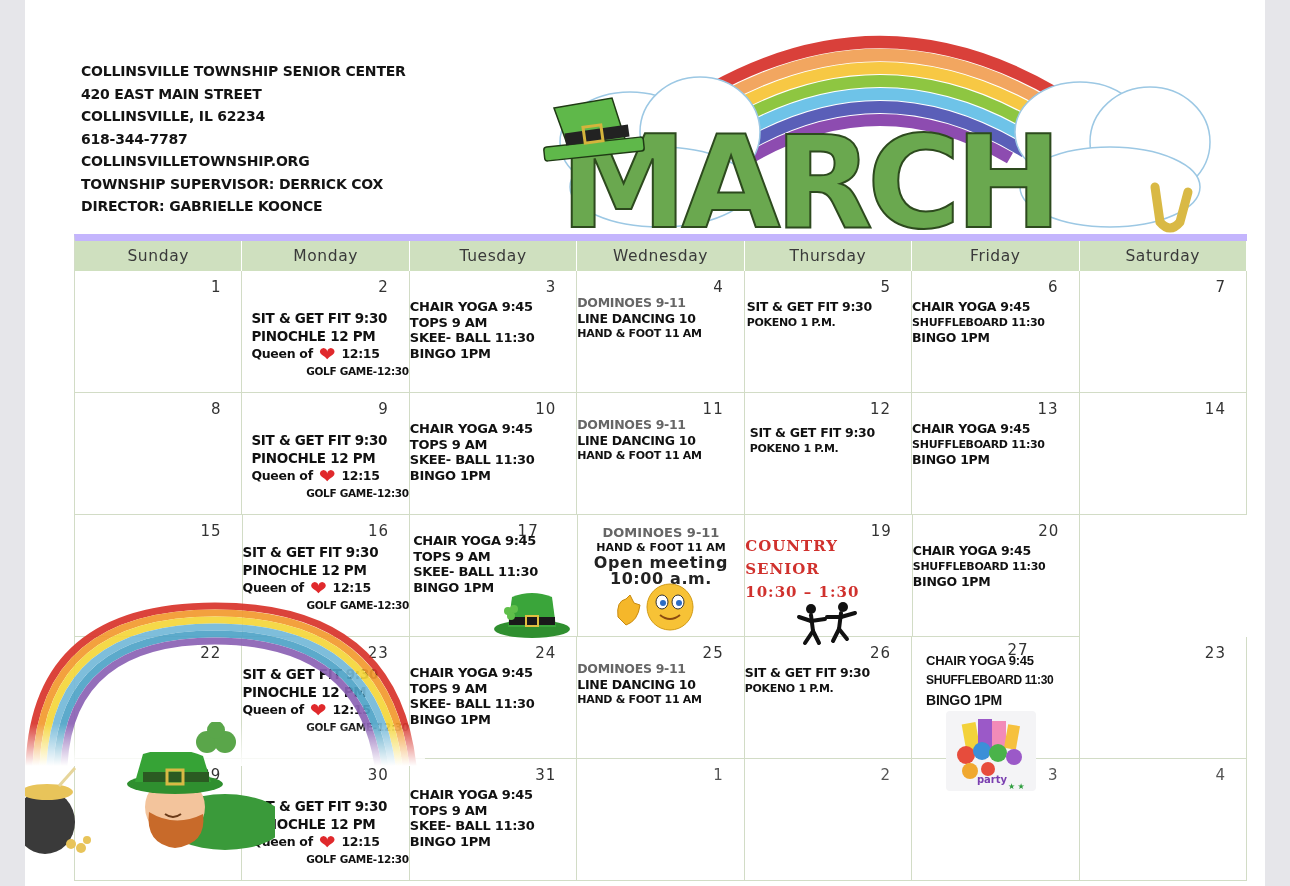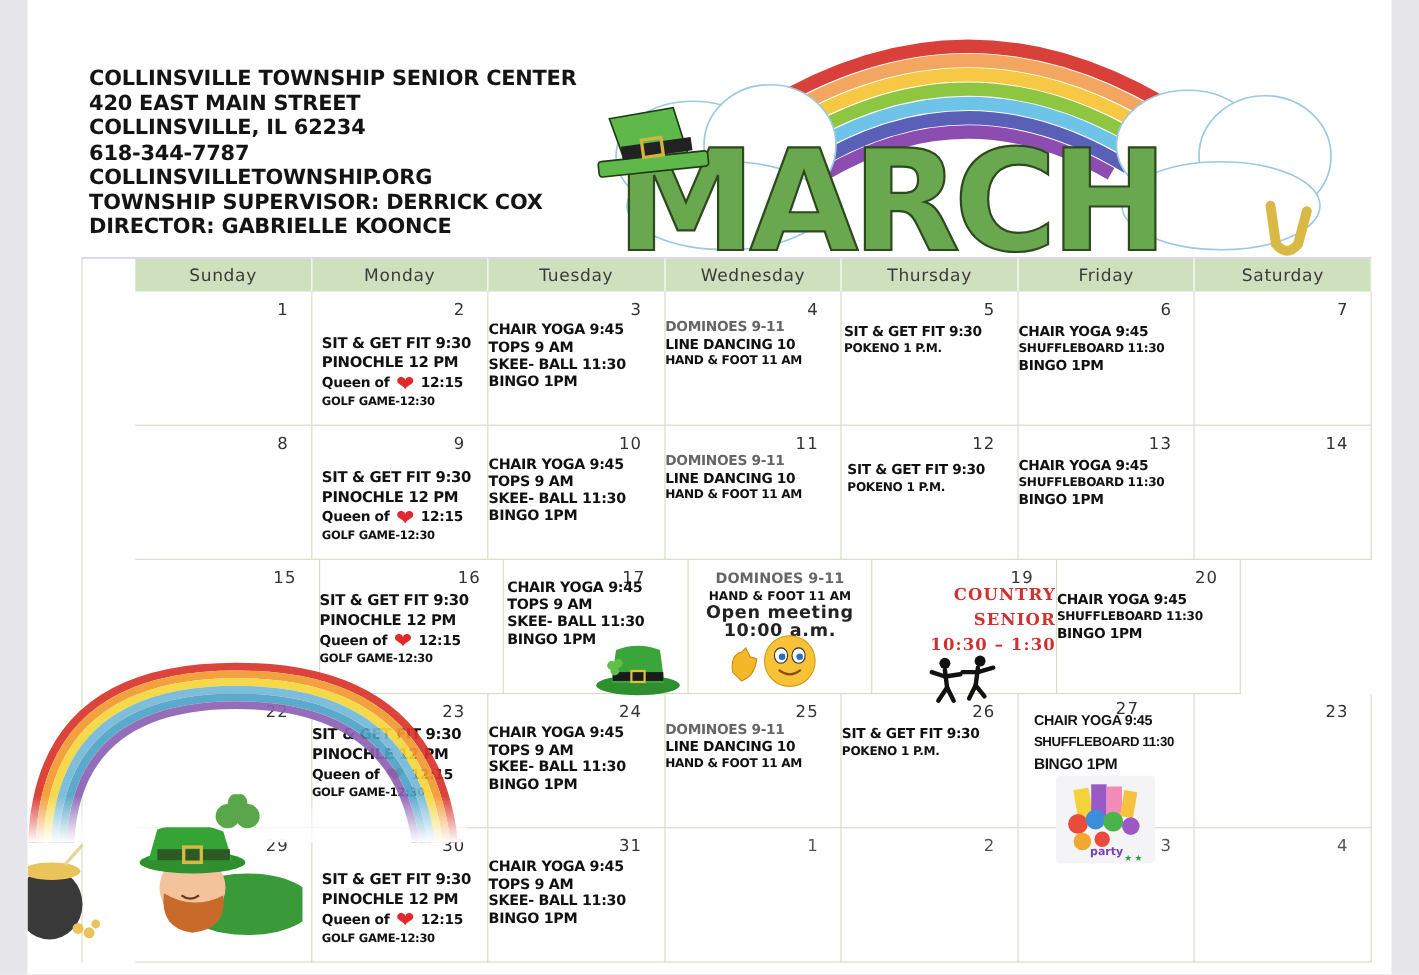--- a/index.html
+++ b/index.html
@@ -1,46 +1,46 @@
 <!DOCTYPE html>
 <html><head>
 <meta charset="utf-8">
 <style>
   * { box-sizing: border-box; margin: 0; padding: 0; }
   html, body { width: 1290px; height: 886px; overflow: hidden; background: #e6e6ea; }
   body { font-family: "Liberation Sans", sans-serif; position: relative; }
   .page { position: absolute; left: 25px; top: 0; width: 1240px; height: 886px; background: #ffffff; overflow: hidden; }
-  .info { position: absolute; left: 56px; top: 60px; font-family: "DejaVu Sans", sans-serif; font-weight: bold; font-size: 19px; line-height: 22.5px; color: #141414; letter-spacing: -0.2px; }
+  .info { position: absolute; left: 56px; top: 60px; font-family: "DejaVu Sans", sans-serif; font-weight: bold; font-size: 14px; line-height: 22.5px; color: #141414; letter-spacing: -0.2px; }
   .info div { white-space: nowrap; }
 
   .banner { position: absolute; left: 515px; top: 12px; width: 680px; height: 222px; }
 
-  .grid { position: absolute; left: 49px; top: 234px; width: 1173px; border-left: 1px solid #d2dcc6; border-top: 1px solid #c4b5fd; padding-left: 48px; }
+  .grid { position: absolute; left: 49px; top: 234px; width: 1173px; border-left: 1px solid #d2dcc6; border-top: 7px solid #c4b5fd; }
   .hdr-row { display: flex; height: 30px; background: #cfe0bf; }
   .hdr { width: 167.57px; border-right: 1px solid #ffffff; text-align: center; font-family: "DejaVu Sans", sans-serif; font-size: 15.5px; line-height: 30px; color: #3a3a3a; letter-spacing: 0.6px; }
   .week { display: flex; height: 122px; }
   .cell { position: relative; width: 167.57px; border-right: 1px solid #d2dcc6; border-bottom: 1px solid #d2dcc6; background: transparent; }
   .num { position: absolute; right: 20px; top: 7px; font-family: "DejaVu Sans", sans-serif; font-size: 15px; color: #333; letter-spacing: 1px; }
   .num.faded { color: #555; }
   .evts { position: absolute; left: 0; top: 30px; right: 0; font-family: "DejaVu Sans", sans-serif; font-weight: bold; color: #111; }
   .evts .e { white-space: nowrap; font-size: 12.5px; line-height: 15.5px; letter-spacing: -0.3px; }
   .evts .e.small { font-size: 11px; line-height: 15px; }
   .evts .e.gray { color: #666; }
   .mon .evts { left: 9px; top: 38px; }
   .mon .evts .e { font-size: 13.5px; line-height: 18px; }
   .mon .evts .e.q { font-size: 12.5px; }
-  .mon .evts .e.g { font-size: 10.5px; line-height: 17px; }
+  .mon .evts .e.g { font-size: 10.5px; line-height: 17px; text-align: right; }
   .heart { display: inline-block; color: #e0292c; font-size: 20px; line-height: 14px; vertical-align: -3px; margin: 0 2px; }
   .tue .evts { left: 0; top: 28px; }
   .tue .evts .e { font-size: 13px; line-height: 15.5px; }
   .wed .evts { left: 0; top: 24px; }
   .thu .evts { left: 2px; top: 28px; }
   .fri .evts { left: 0; top: 28px; }
 
-  .cw { position: absolute; left: 0; right: 0; top: 20px; text-align: right; font-family: "DejaVu Serif", serif; font-weight: bold; color: #d0312d; font-size: 15px; line-height: 23px; letter-spacing: 1px; }
+  .cw { position: absolute; left: 0; right: 0; top: 20px; text-align: left; font-family: "DejaVu Serif", serif; font-weight: bold; color: #d0312d; font-size: 15px; line-height: 23px; letter-spacing: 1px; }
   .open { position: absolute; left: 0; right: 0; top: 10px; text-align: center; font-family: "DejaVu Sans", sans-serif; font-weight: bold; }
   .open .d { color: #666; font-size: 13px; line-height: 16px; }
   .open .h { color: #111; font-size: 11px; line-height: 14px; }
   .open .o { color: #222; font-size: 16px; line-height: 16px; letter-spacing: 0.6px; }
 
   .deco { position: absolute; pointer-events: none; }
 </style>
 </head>
 <body>
 

